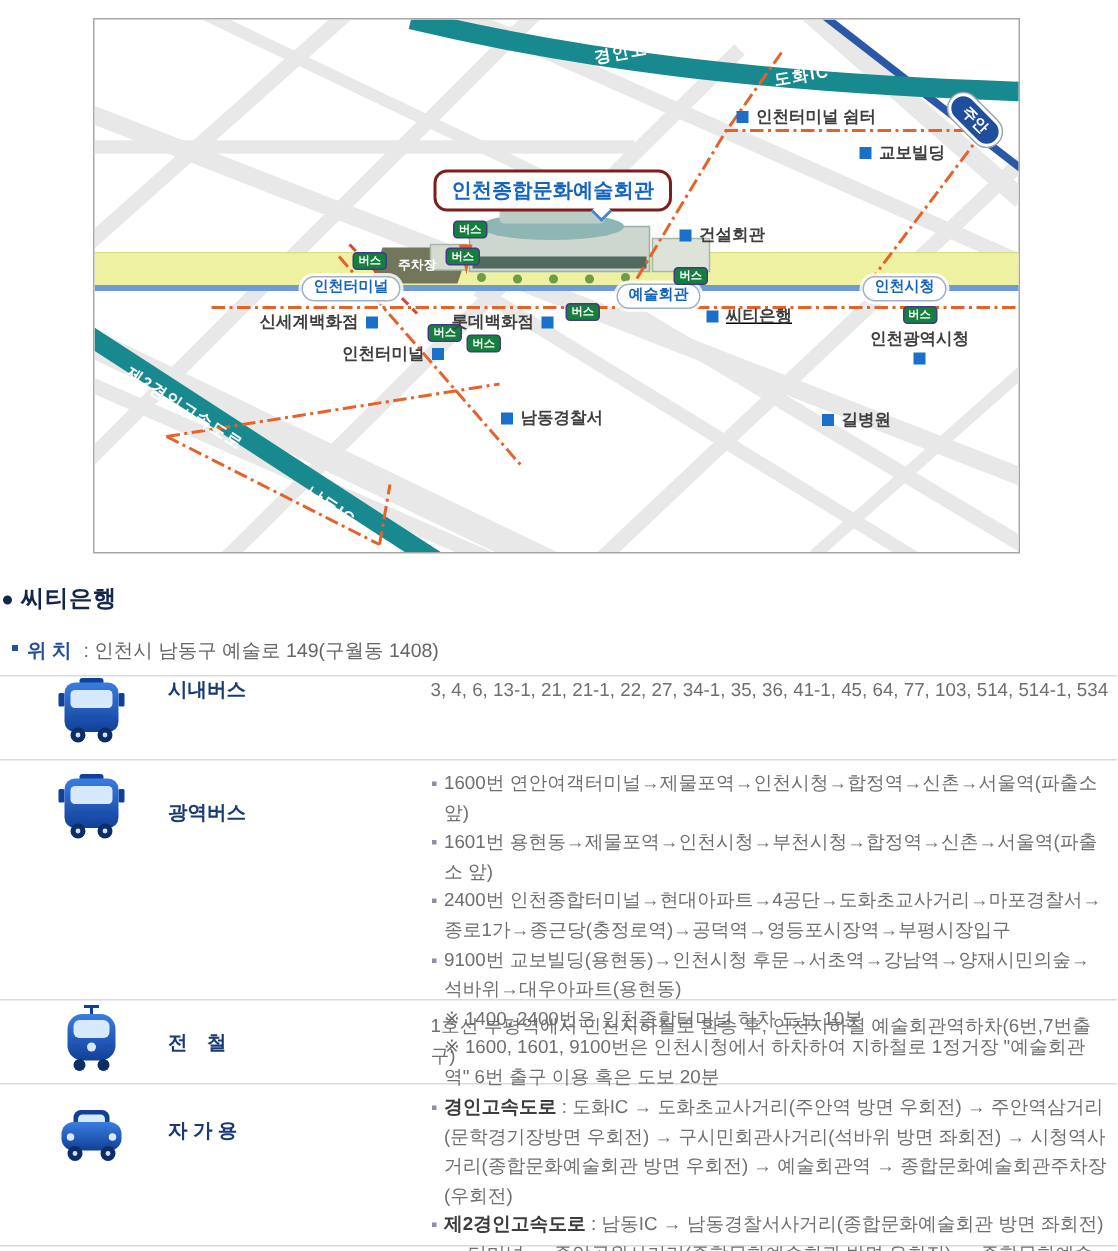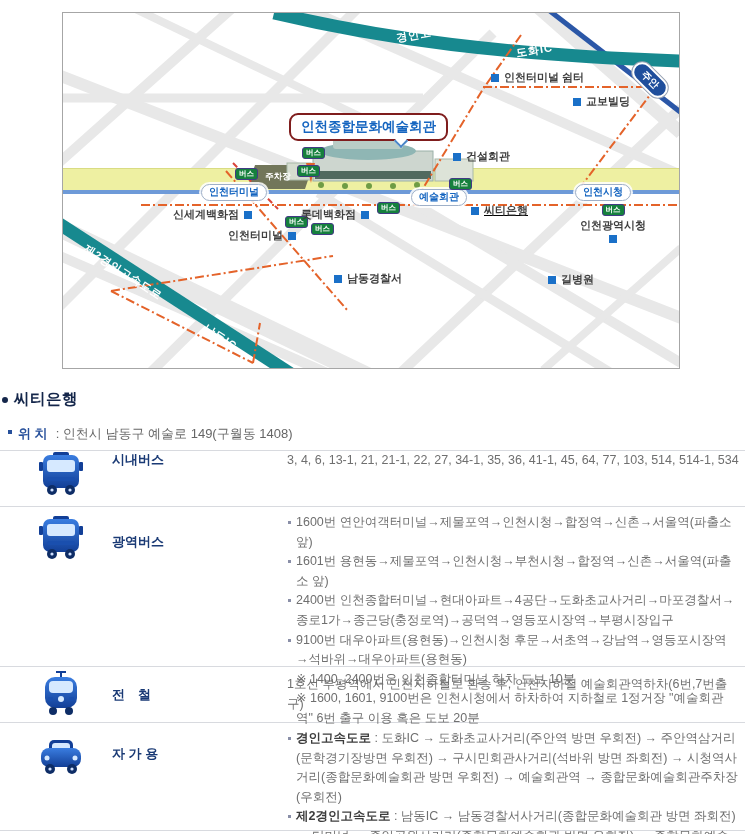--- a/index.html
+++ b/index.html
@@ -246,21 +246,21 @@
               <circle cx="33" cy="39" r="5" fill="#0e2d66"></circle>
             <circle cx="15" cy="39" r="1.6" fill="#cfe0ff"></circle>
               <circle cx="33" cy="39" r="1.6" fill="#cfe0ff"></circle>
           </svg>
         </div>
         <div class="lb">광역버스</div>
         <div class="ct">
           <div class="b-item dotted">1600번 연안여객터미널→제물포역→인천시청→합정역→신촌→서울역(파출소 앞)</div>
           <div class="b-item dotted">1601번 용현동→제물포역→인천시청→부천시청→합정역→신촌→서울역(파출소 앞)</div>
           <div class="b-item dotted">2400번 인천종합터미널→현대아파트→4공단→도화초교사거리→마포경찰서→종로1가→종근당(충정로역)→공덕역→영등포시장역→부평시장입구</div>
-          <div class="b-item dotted">9100번 대우아파트(용현동)→인천시청 후문→서초역→강남역→영등포시장역→석바위→대우아파트(용현동)</div>
+          <div class="b-item dotted">9100번 교보빌딩(용현동)→인천시청 후문→서초역→강남역→양재시민의숲→석바위→대우아파트(용현동)</div>
           <div class="b-item">※ 1400, 2400번은 인천종합터미널 하차 도보 10분</div>
           <div class="b-item">※ 1600, 1601, 9100번은 인천시청에서 하차하여 지하철로 1정거장 "예술회관역" 6번 출구 이용 혹은 도보 20분</div>
         </div>
       </div>
 
       <div class="t-row r3">
         <div class="ic">
           <svg width="48" height="46" viewBox="0 0 48 46">
             <path d="M19,2 L29,2 M24,2 L24,7" stroke="#123f97" stroke-width="2" fill="none"></path>
             <rect x="8" y="7" width="32" height="31" rx="10" fill="url(#bg1)"></rect>

